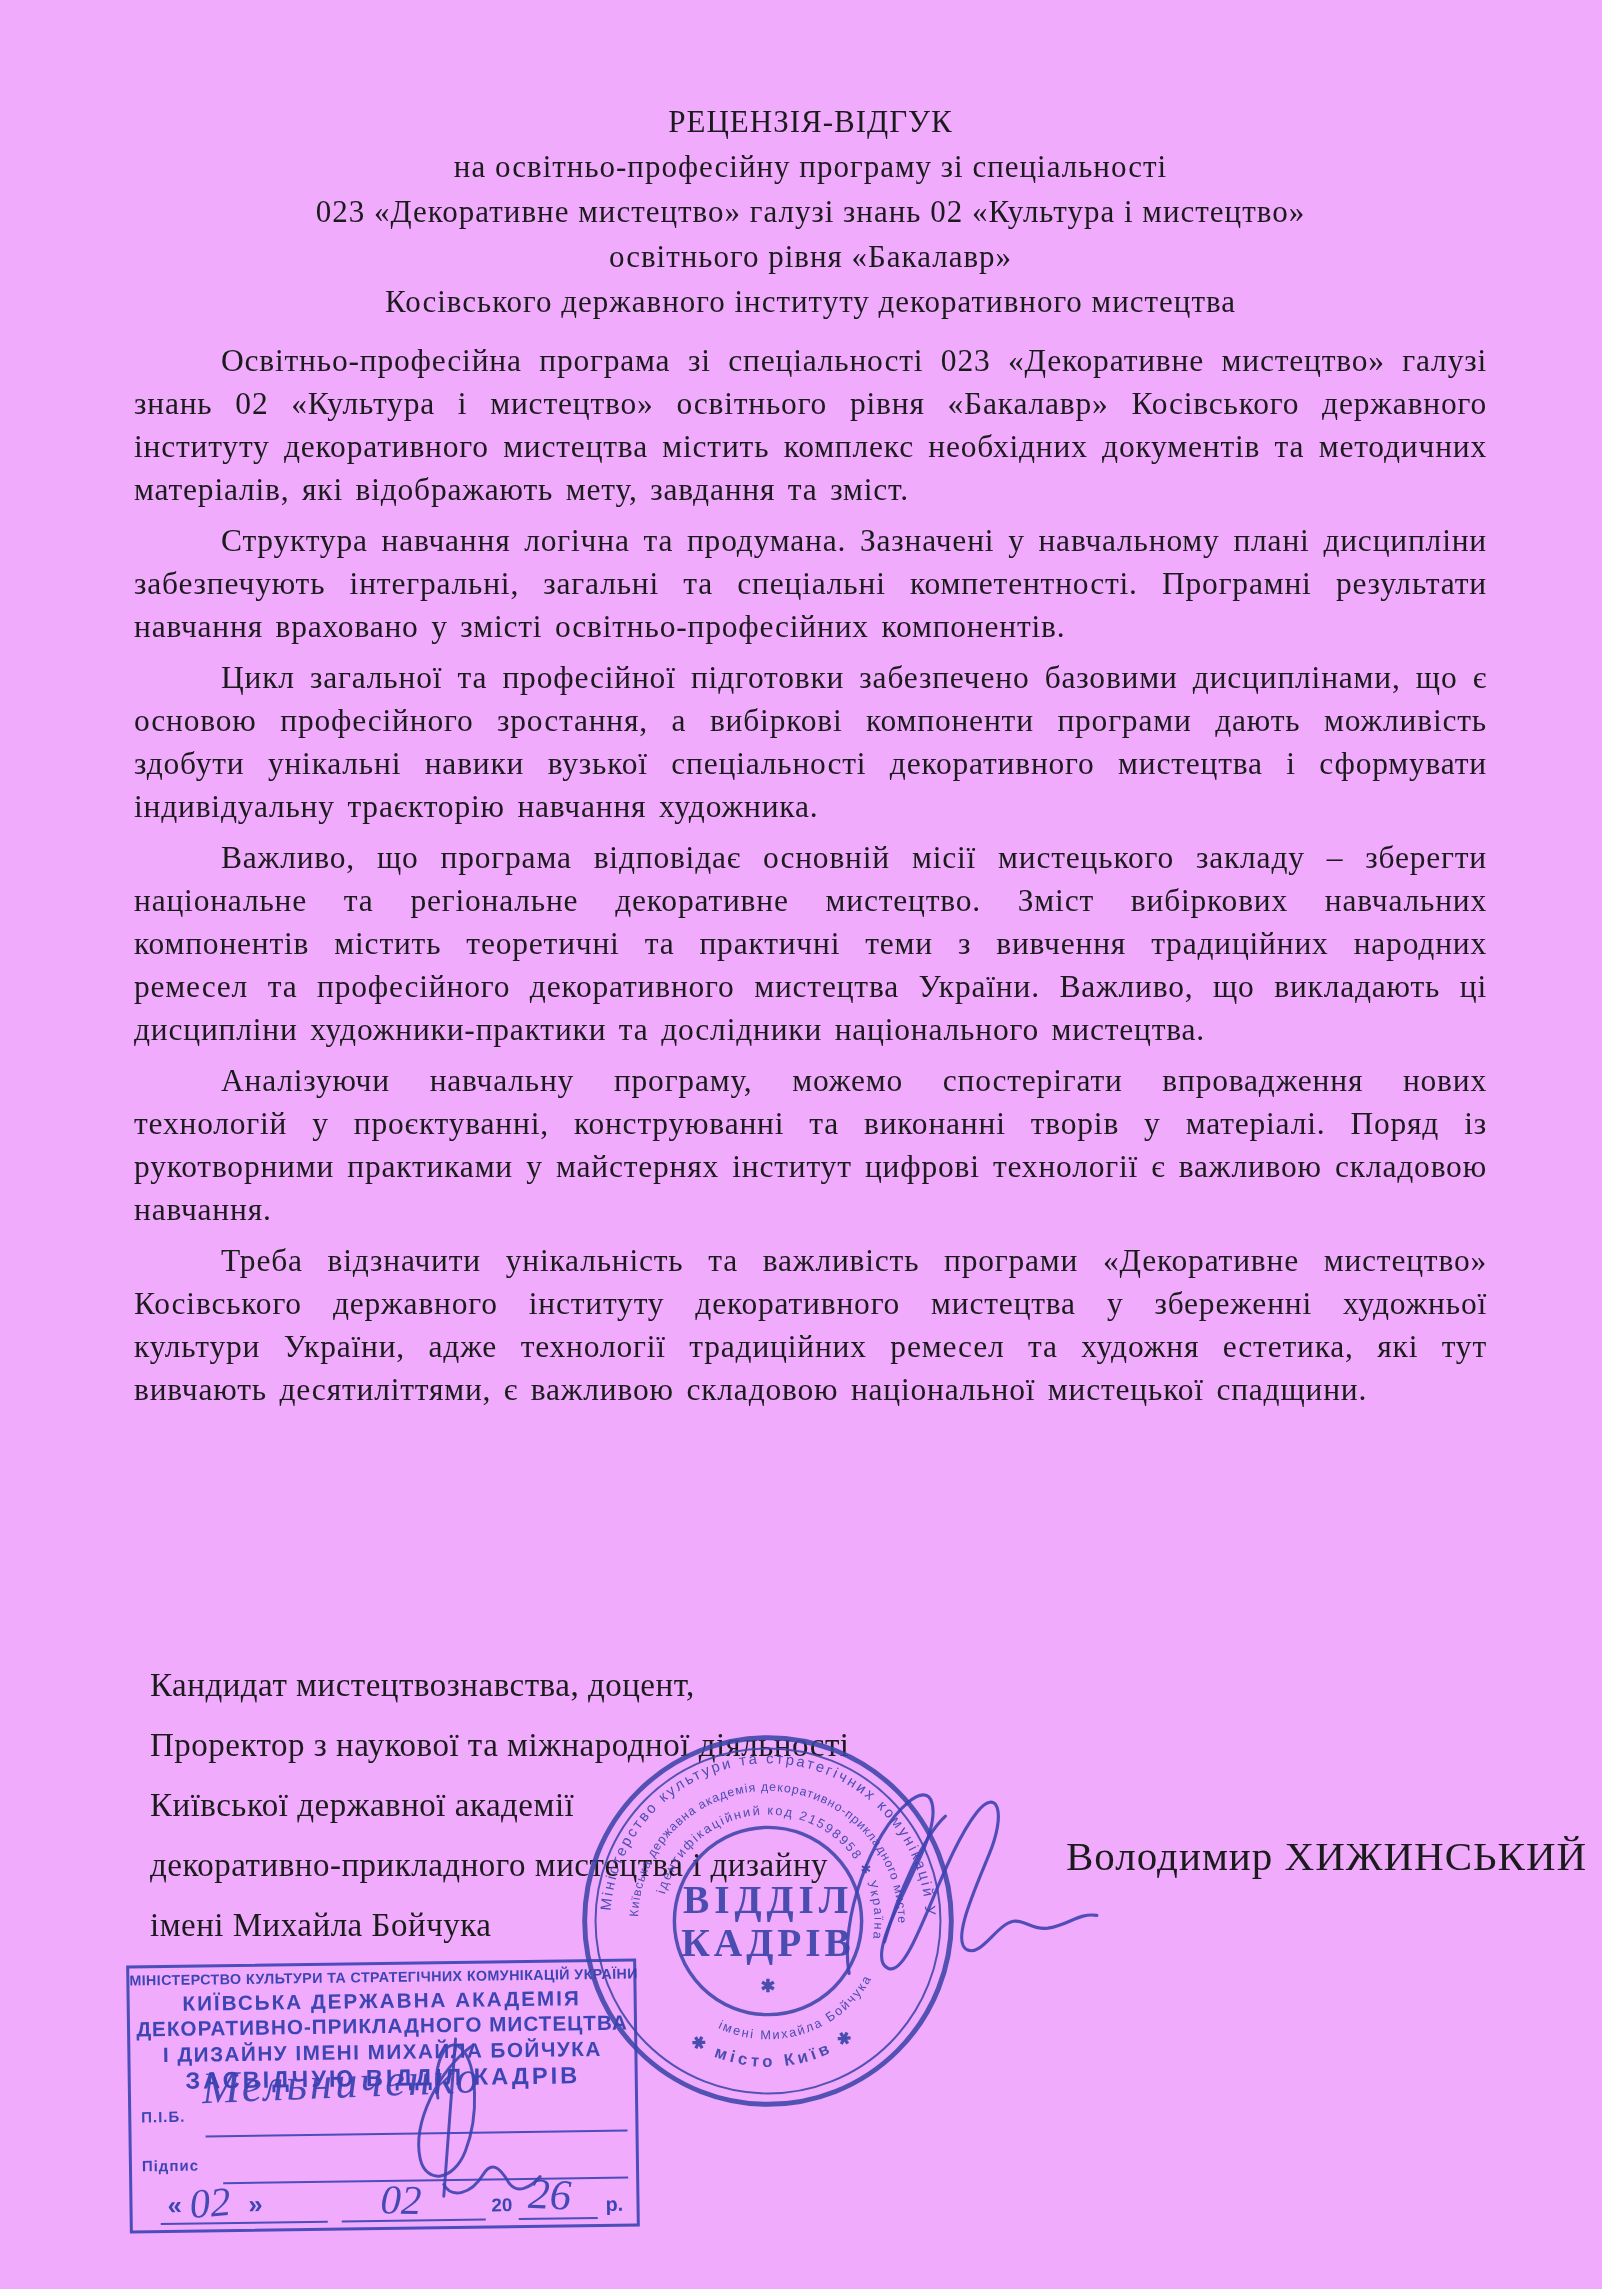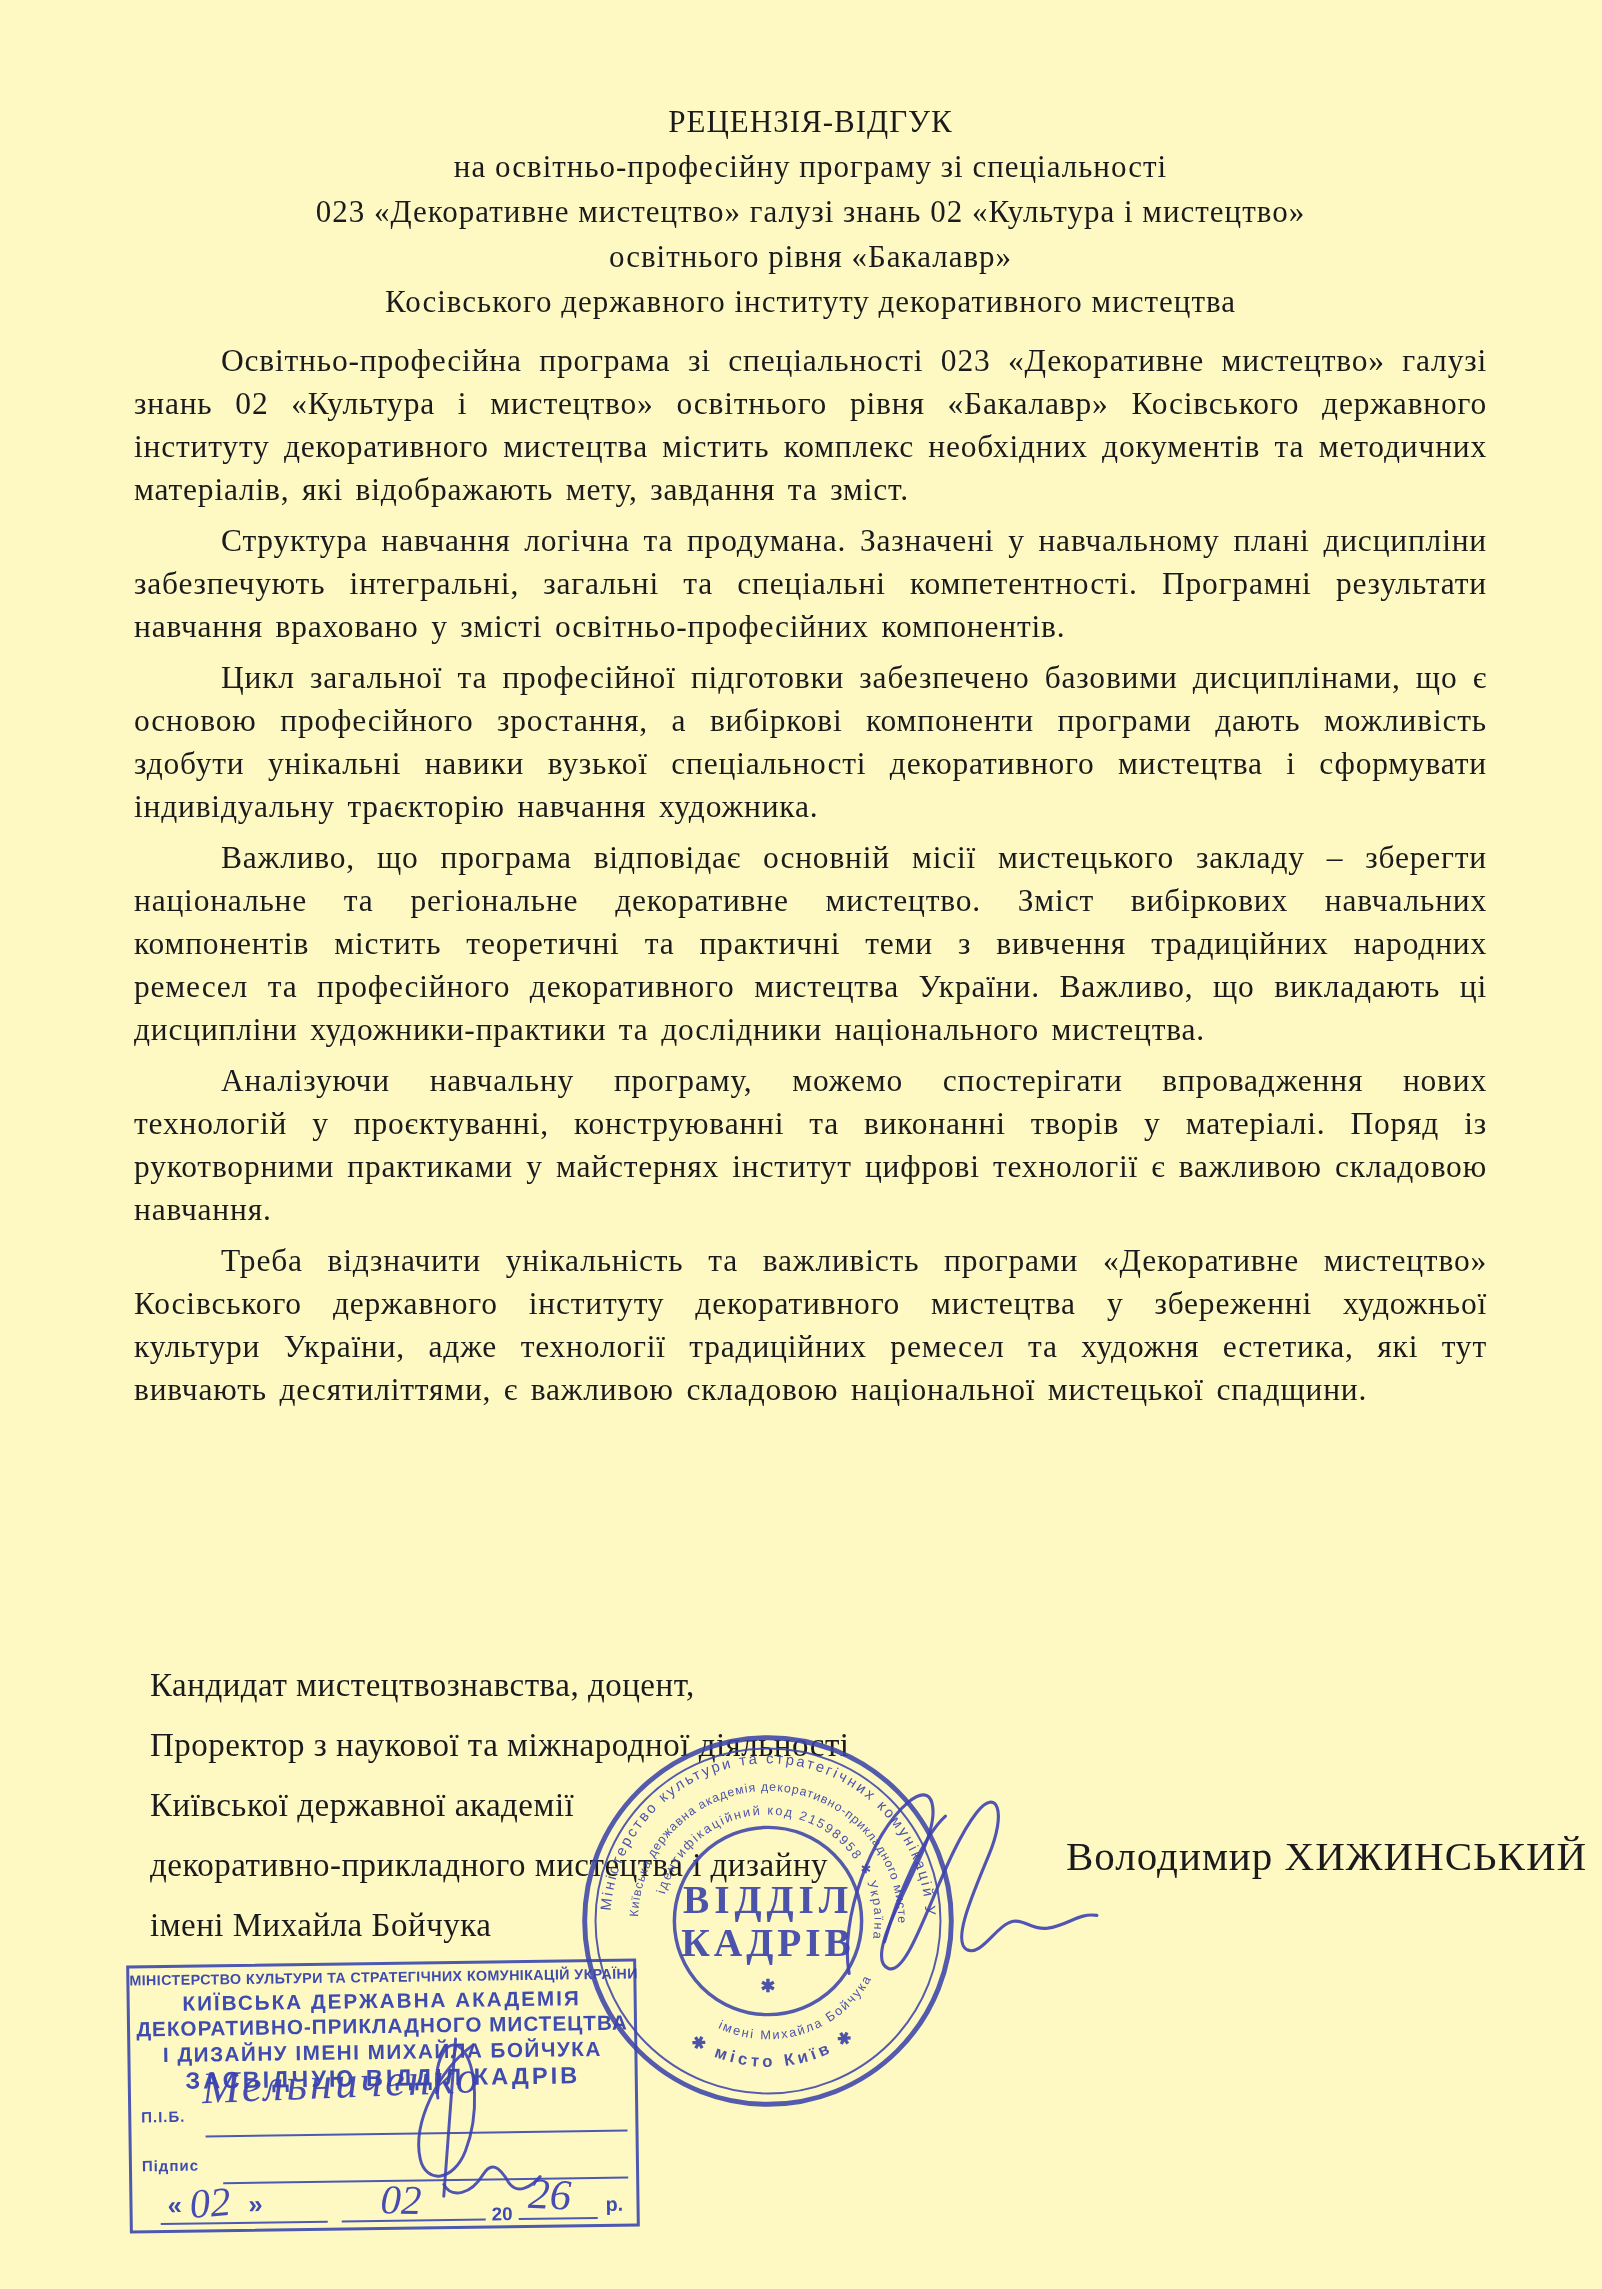--- a/index.html
+++ b/index.html
@@ -1,19 +1,19 @@
 <!DOCTYPE html>
 <html lang="uk"><head>
 <meta charset="utf-8">
 <style>
   html,body{margin:0;padding:0;background:#e8e8e8;}
   .page{
     position:relative;
     width:1603px;height:2289px;
-    background:#fef9c3;
+    background:#f0abfc;
     overflow:hidden;
     font-family:"Liberation Serif", serif;
     color:#1b1b1d;
   }
   
   .title-block{
     position:absolute;left:126px;top:99px;width:1369px;
     text-align:center;
     font-size:31px;line-height:45px;
     letter-spacing:1px;
@@ -68,21 +68,21 @@
     font-family:"Liberation Serif", serif;
     font-style:italic;
     color:rgba(60,66,176,.95);
   }
   .rs-hand-name{position:absolute;left:71px;top:91px;font-size:45px;letter-spacing:3px;transform:rotate(-1.5deg);white-space:nowrap;z-index:3;}
   .rs-quote{position:absolute;font-size:25.6px;font-weight:bold;color:rgba(46,60,174,.92);}
   .rs-q-open{left:35px;top:223px;}
   .rs-q-close{left:116px;top:223px;}
   .rs-hand-day{position:absolute;left:57px;top:211px;font-size:41px;transform:rotate(-4deg);}
   .rs-hand-month{position:absolute;left:248px;top:211px;font-size:41px;transform:rotate(2deg);}
-  .rs-century{position:absolute;left:359px;top:240px;font-size:18.7px;font-weight:bold;}
+  .rs-century{position:absolute;left:359px;top:231px;font-size:18.7px;font-weight:bold;}
   .rs-hand-year{position:absolute;left:396px;top:207px;font-size:43px;transform:rotate(3deg);}
   .rs-suffix{position:absolute;left:473px;top:231px;font-size:19.7px;font-weight:bold;}
   
   .round-stamp{position:absolute;left:563px;top:1716px;z-index:3;}
   .big-signature{position:absolute;left:829px;top:1765px;z-index:4;}
   .box-signature{position:absolute;left:357px;top:2037px;z-index:4;}
 </style>
 </head>
 <body>
 

